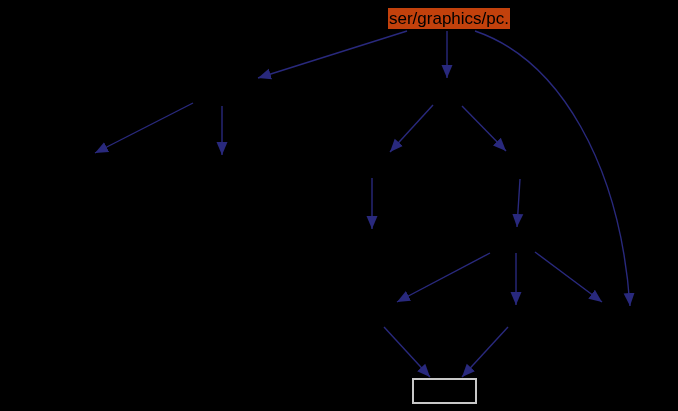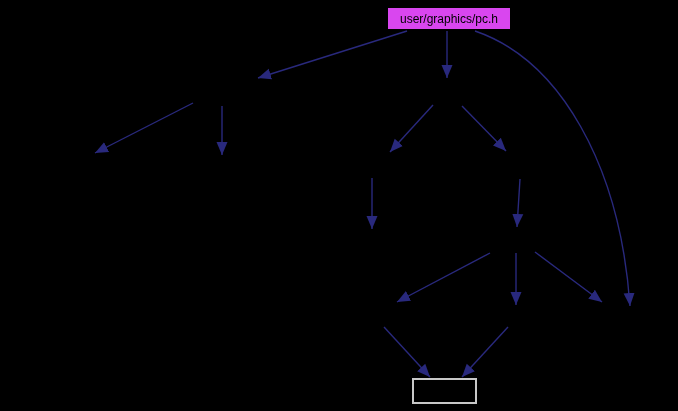--- a/index.html
+++ b/index.html
@@ -28,24 +28,24 @@
   .node {
     position: absolute;
     box-sizing: border-box;
     display: flex;
     align-items: center;
     justify-content: center;
   }
   .node-main {
     left: 387px; top: 7px;
     width: 124px; height: 23px;
-    background: #d946ef;
+    background: #c2410c;
     border: 1px solid #000000;
     color: #000000;
-    font-size: 12px;
+    font-size: 17px;
     white-space: nowrap;
   }
   .node-leaf {
     left: 412px; top: 378px;
     width: 65px; height: 26px;
     background: #000000;
     border: 2px solid #c8c8c8;
   }
 </style>
 </head>

